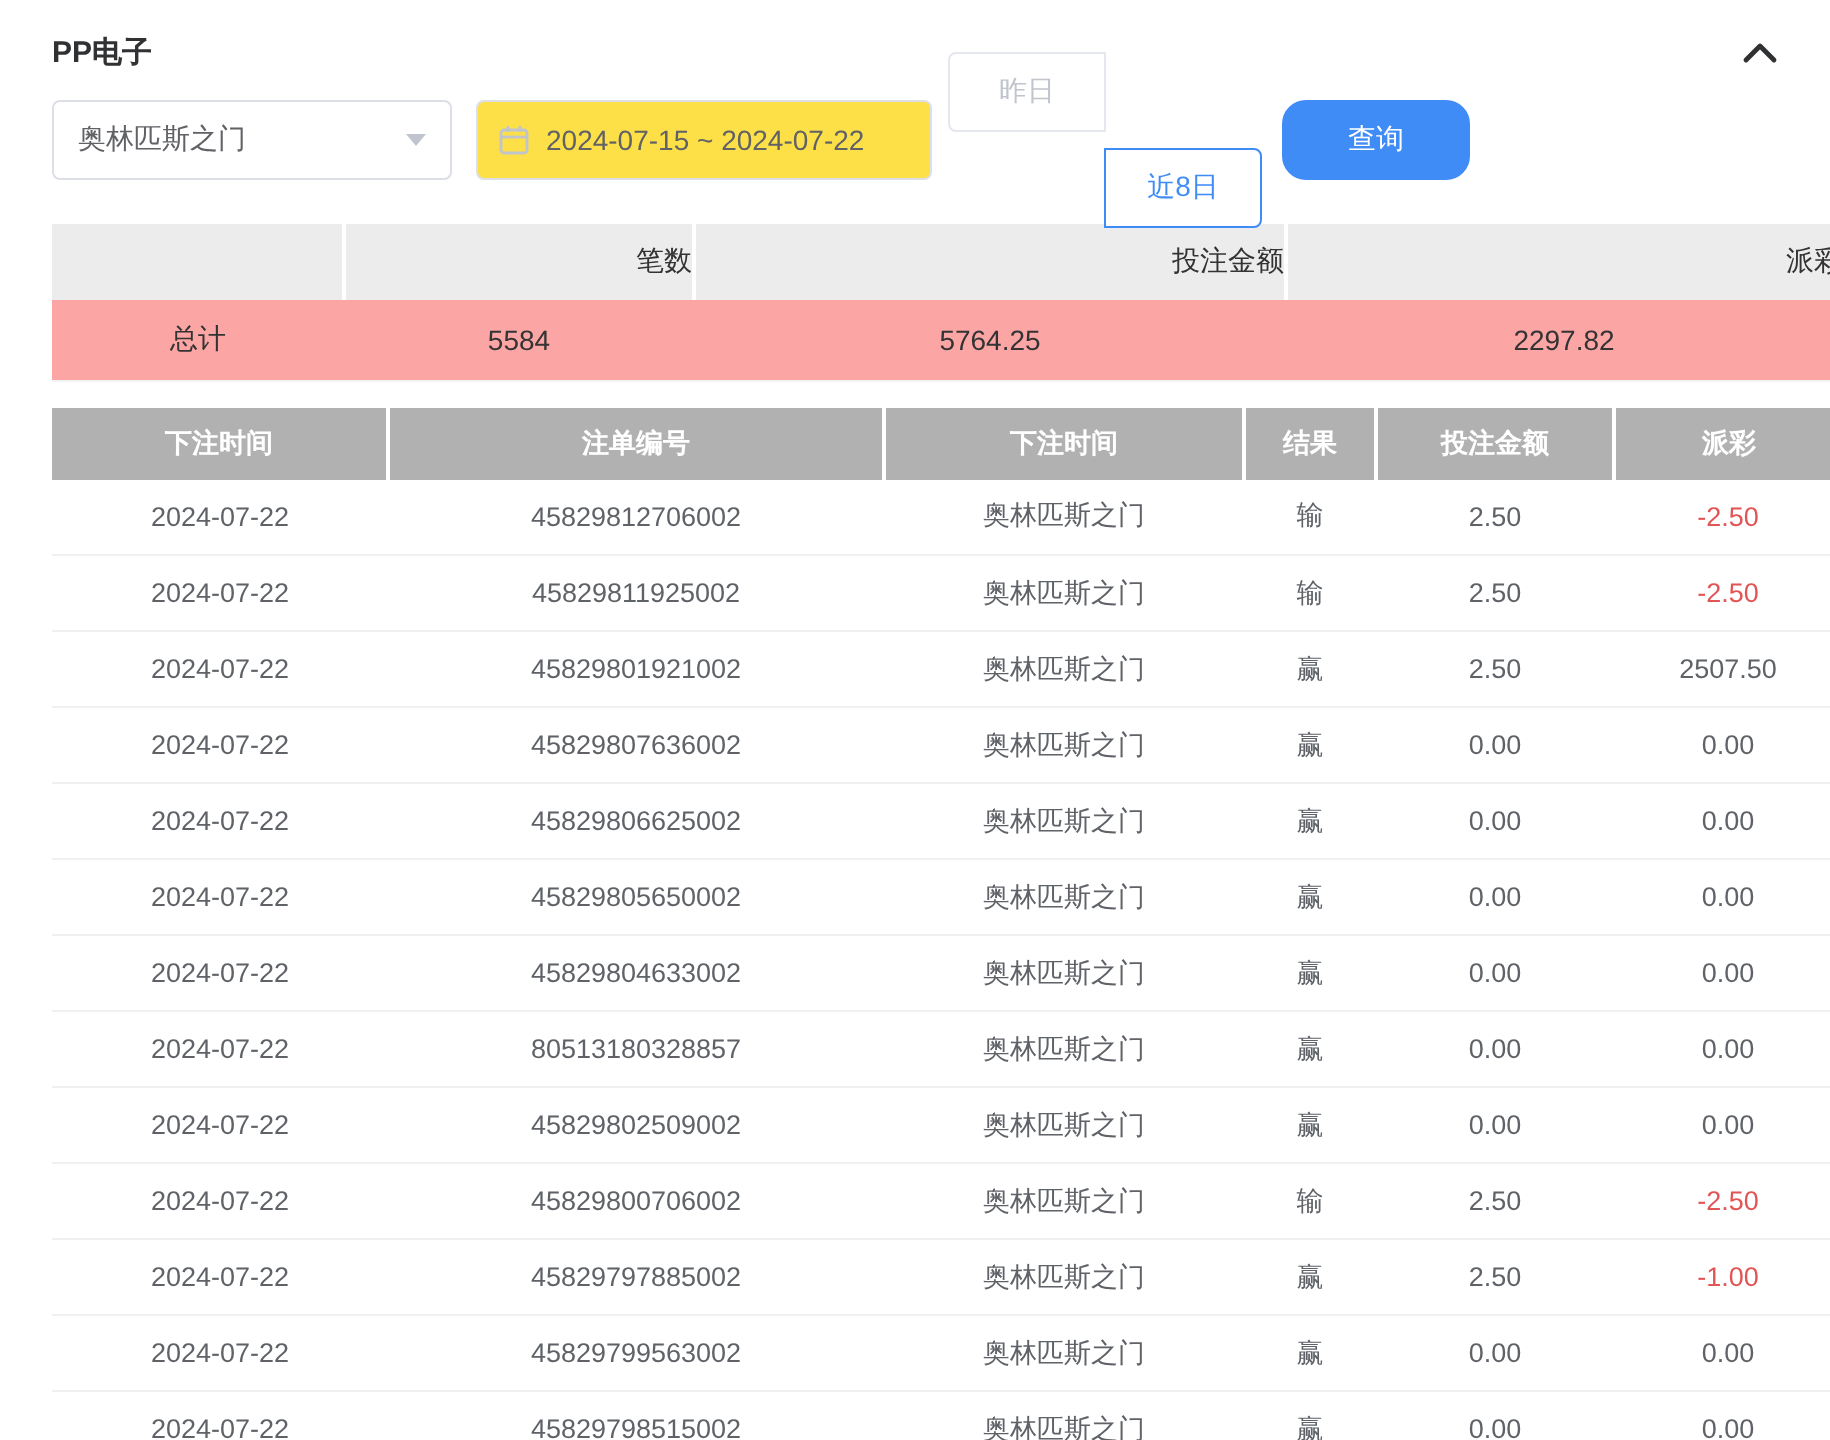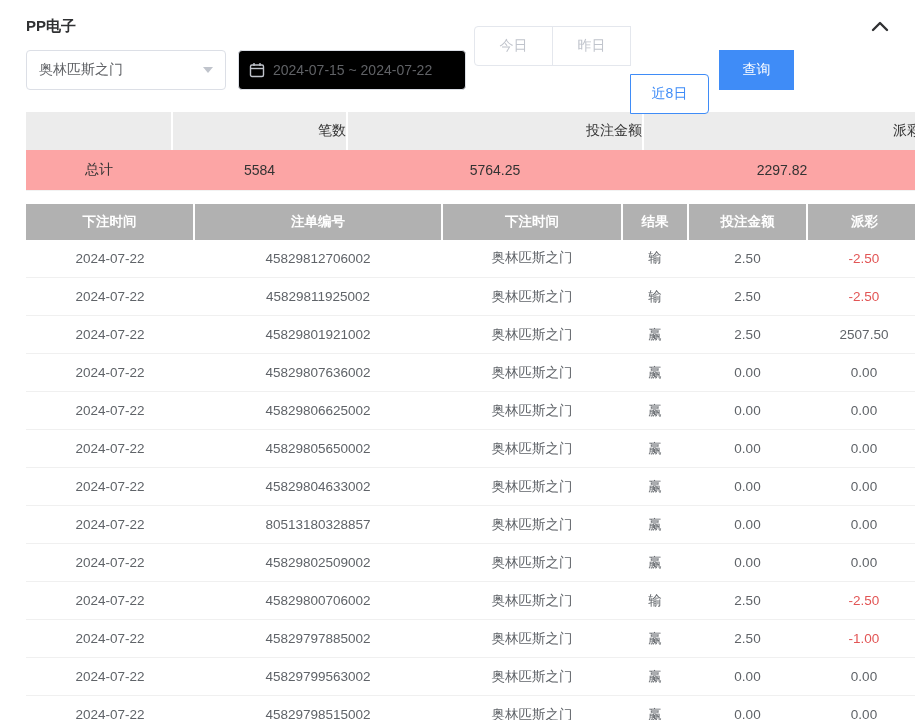--- a/index.html
+++ b/index.html
@@ -20,30 +20,30 @@
 
   
   .filter-row{display:flex;align-items:center;margin-top:10px;height:40px;}
   .select-box{width:200px;height:40px;border:1px solid #dcdfe6;border-radius:4px;
     display:flex;align-items:center;justify-content:space-between;
     padding:0 12px;font-size:14px;color:#606266;cursor:pointer;background:#fff;}
   .caret{width:0;height:0;border-left:5px solid transparent;border-right:5px solid transparent;
     border-top:6px solid #c0c4cc;}
   .date-box{width:228px;height:40px;border:1px solid #dcdfe6;border-radius:4px;
     display:flex;align-items:center;gap:8px;padding:0 10px;margin-left:12px;
-    font-size:14px;color:#606266;cursor:pointer;background:#000000;}
+    font-size:14px;color:#606266;cursor:pointer;background:#fde047;}
   .btn-group{display:flex;margin-left:8px;}
   .btn-group button{height:40px;min-width:79px;background:#fff;border:1px solid #e4e7ed;
     font-size:14px;color:#c0c4cc;cursor:pointer;margin-left:-1px;
     font-family:"Liberation Sans","DejaVu Sans",sans-serif;}
   .btn-group button:first-child{border-radius:4px 0 0 4px;margin-left:0;}
   .btn-group button:last-child{border-radius:0 4px 4px 0;}
   .btn-group button.active{color:var(--accent);border-color:var(--accent);position:relative;z-index:1;margin-top:48px;}
-  .query-btn{height:40px;width:75px;margin-left:10px;background:var(--accent);
-    border:1px solid var(--accent);border-radius:0;color:#fff;font-size:14px;cursor:pointer;
+  .query-btn{height:40px;width:94px;margin-left:10px;background:var(--accent);
+    border:1px solid var(--accent);border-radius:12px;color:#fff;font-size:14px;cursor:pointer;
     font-family:"Liberation Sans","DejaVu Sans",sans-serif;}
 
   
   table{border-collapse:collapse;width:895px;table-layout:fixed;}
   .summary-table{margin-top:22px;}
   .summary-table th{background:#ececec;height:38px;font-size:14px;font-weight:normal;
     color:#333;border-right:2px solid #fff;text-align:right;}
   .summary-table th:last-child{border-right:none;}
   .summary-table td{height:40px;text-align:center;font-size:14px;color:#333;
     border-bottom:1px solid #f2f2f2;background:#fca5a5;}
@@ -83,21 +83,20 @@
       <svg class="icon-svg" width="16" height="16" viewBox="0 0 16 16">
         <rect x="1.5" y="3" width="13" height="11.5" rx="1.5" fill="none" stroke="#c0c4cc" stroke-width="1.4"></rect>
         <line x1="1.5" y1="6.5" x2="14.5" y2="6.5" stroke="#c0c4cc" stroke-width="1.4"></line>
         <line x1="5" y1="1" x2="5" y2="4" stroke="#c0c4cc" stroke-width="1.4"></line>
         <line x1="11" y1="1" x2="11" y2="4" stroke="#c0c4cc" stroke-width="1.4"></line>
       </svg>
       <span>2024-07-15 ~ 2024-07-22</span>
     </div>
 
     <div class="btn-group">
-      <button>今日</button>
       <button>昨日</button>
       <button class="active">近8日</button>
     </div>
 
     <button class="query-btn">查询</button>
   </div>
 
   <table class="summary-table">
     <colgroup>
       <col style="width:146px">

